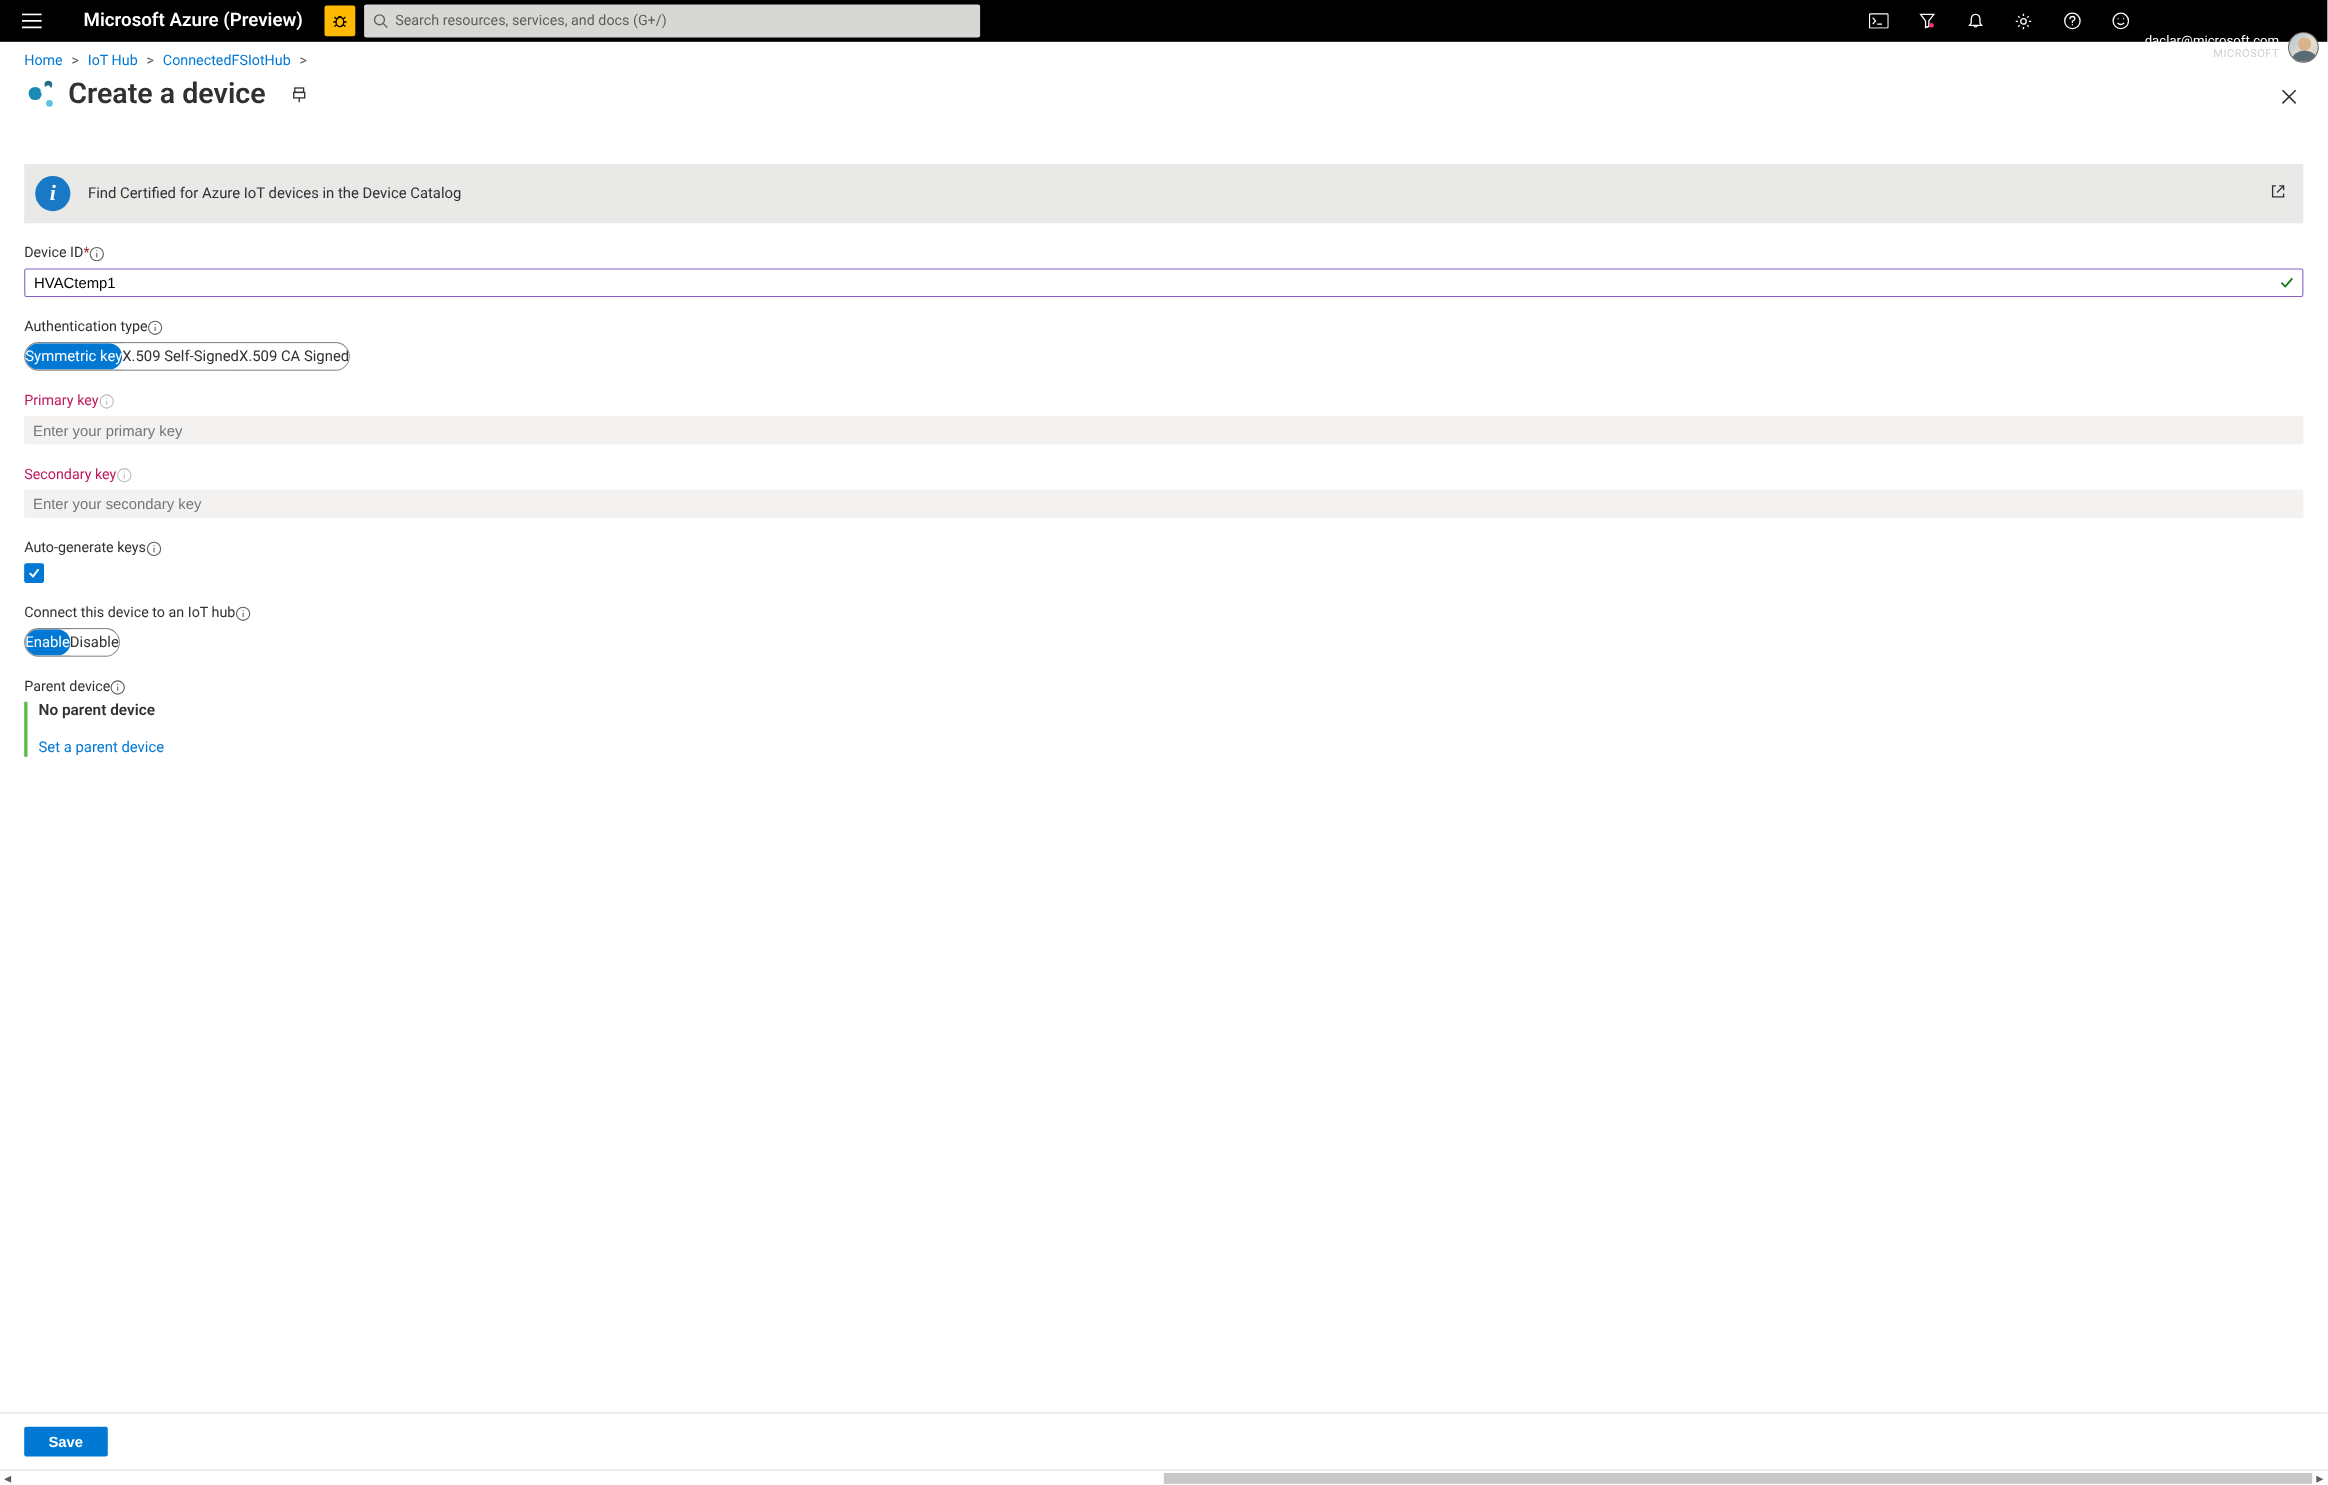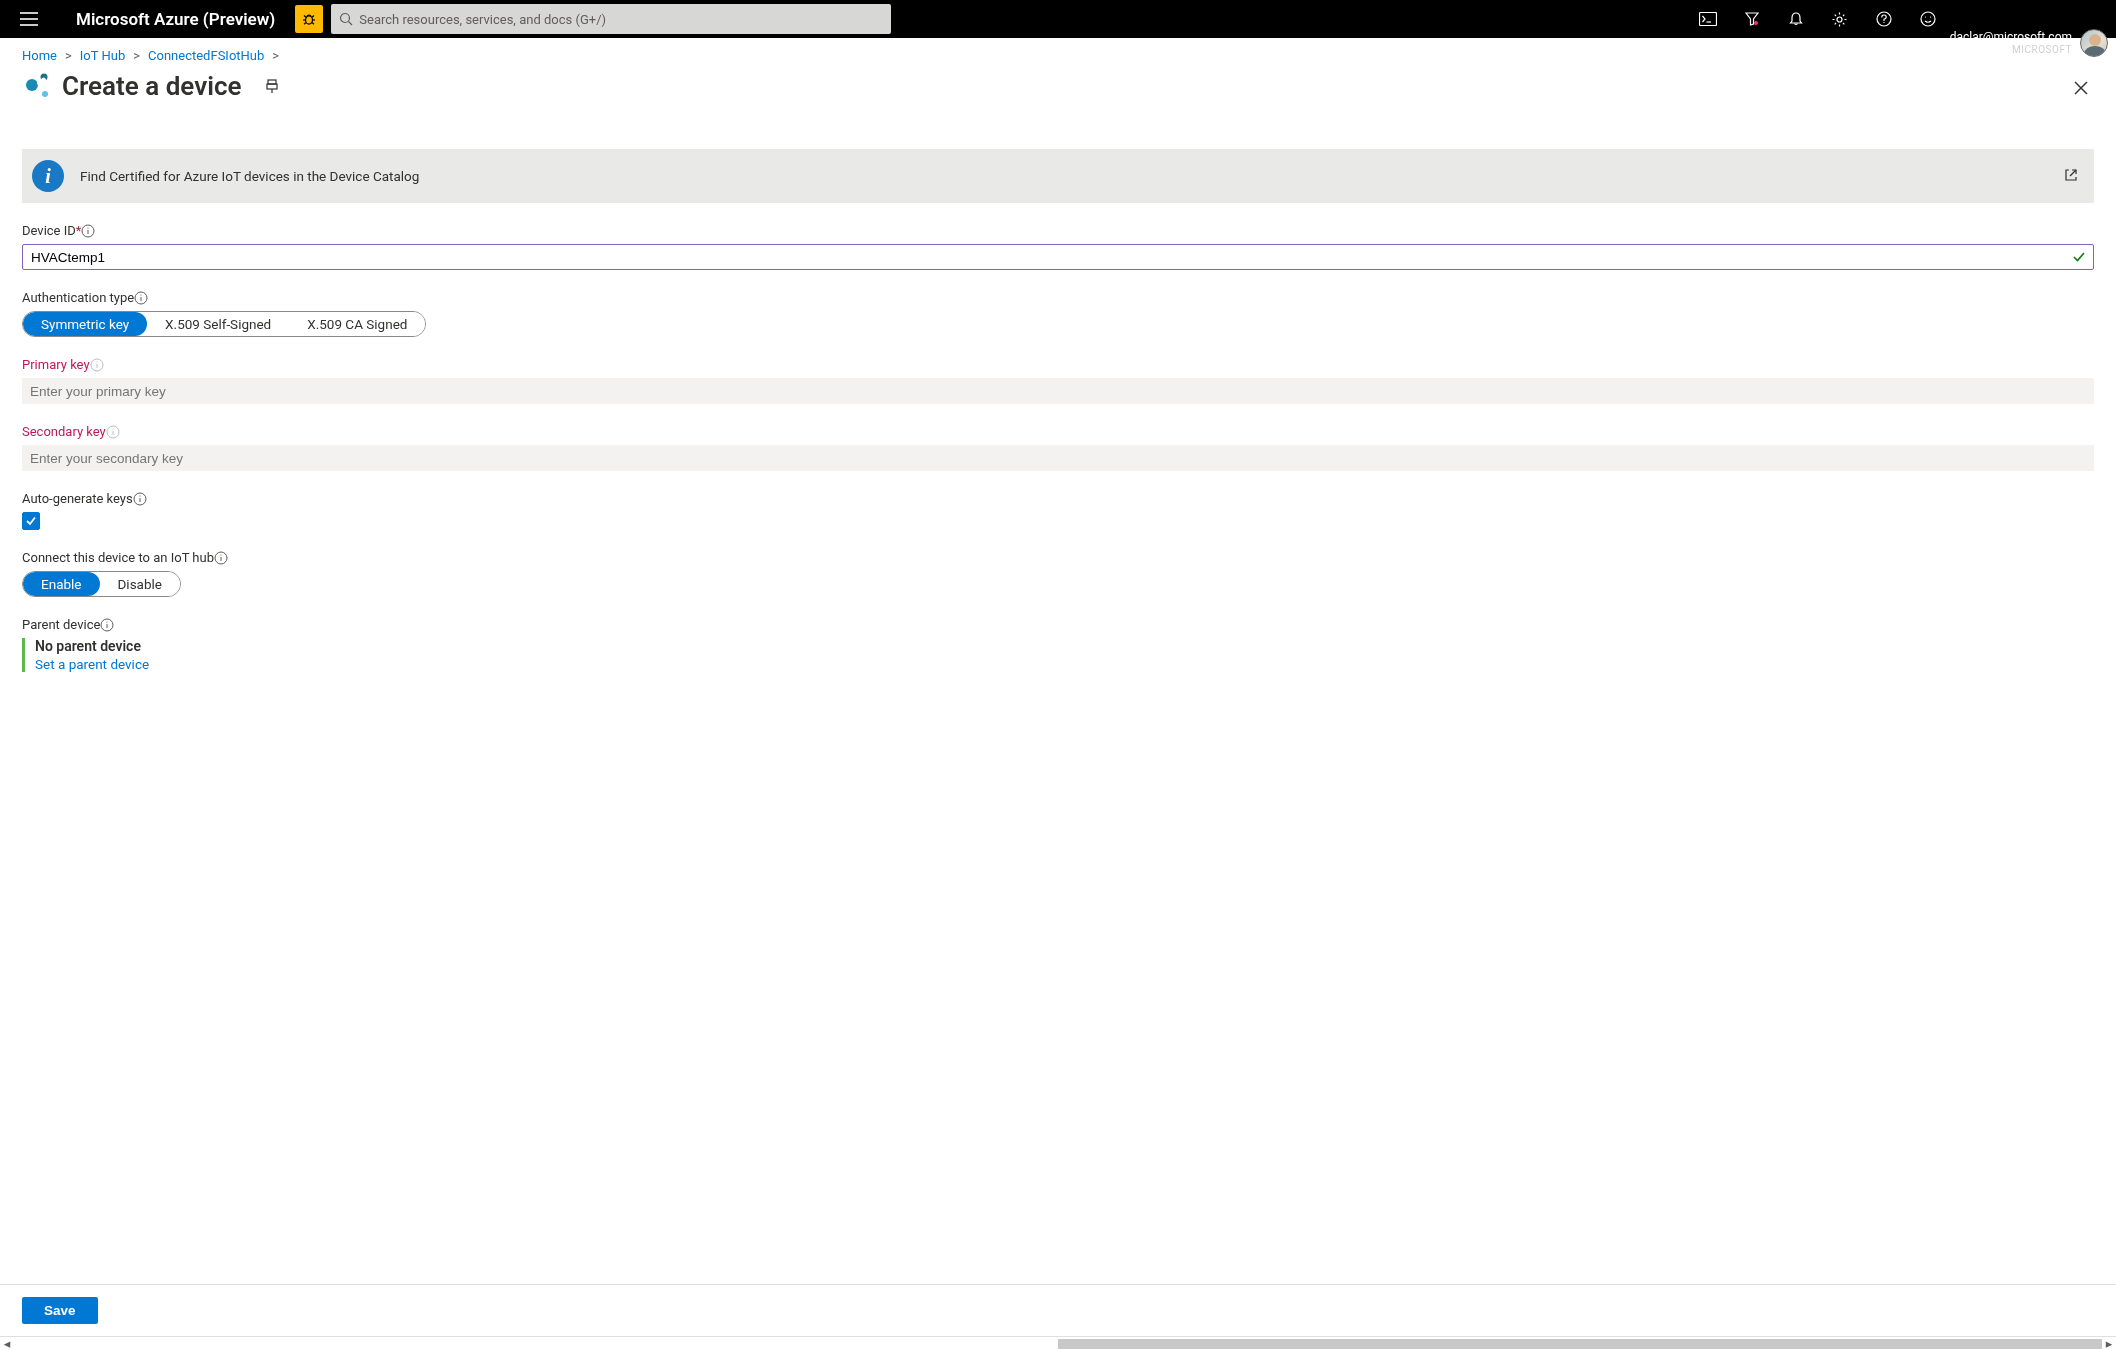--- a/index.html
+++ b/index.html
@@ -50,29 +50,29 @@
   .hint-icon { width:14px; height:14px; color:#605e5c; cursor:default; }
   .hint-icon.disabled { color:#bdbdbd; }
 
   .text-input { width:100%; height:26px; border:1px solid #8661c5; border-radius:2px; padding:0 30px 0 8px; font-size:13.5px; outline:none; background:#fff; }
   .text-input-wrap { position:relative; }
   .valid-check { position:absolute; right:8px; top:50%; transform:translateY(-50%); color:#107c10; }
 
   .disabled-input { width:100%; height:26px; background:#f3f2f1; border:none; padding:0 8px; font-size:13.5px; color:#a19f9d; }
 
   .pill-group { display:inline-flex; border:1px solid #8a8886; border-radius:14px; overflow:hidden; height:26px; }
-  .pill { padding:3px 18px; font-size:13.5px; color:#323130; background:#fff; cursor:pointer; display:flex; align-items:center; }
+  .pill { padding:3px 0; font-size:13.5px; color:#323130; background:#fff; cursor:pointer; display:flex; align-items:center; }
   .pill.selected { background:#0078d4; color:#fff; border-radius:12px; font-weight:400; }
 
   .checkbox { width:18px; height:18px; border:1px solid #0078d4; background:#0078d4; border-radius:2px; display:flex; align-items:center; justify-content:center; cursor:pointer; }
   .checkbox svg { stroke:#fff; }
 
   .parent-box { border-left:3px solid #5bba4a; padding:0 0 0 10px; margin-top:4px; }
   .parent-box .none { font-weight:600; font-size:14px; }
-  .parent-box .setlink { color:#0078d4; cursor:pointer; font-size:13.5px; margin-top:2px; display:inline-block; }
+  .parent-box .setlink { color:#0078d4; cursor:pointer; font-size:13.5px; margin-top:18px; display:inline-block; }
 
   
   .footer { border-top:1px solid #e1dfdd; padding:12px 22px; display:flex; flex-shrink:0; }
   .save-btn { background:#0078d4; color:#fff; border:none; padding:6px 22px; font-size:13.5px; font-weight:600; cursor:pointer; border-radius:2px; }
 
   
   .h-scrollbar { height:14px; background:#fff; border-top:1px solid #e1dfdd; display:flex; align-items:center; flex-shrink:0; }
   .h-scroll-arrow { width:14px; height:14px; display:flex; align-items:center; justify-content:center; color:#605e5c; cursor:pointer; }
   .h-scroll-track { flex:1; height:14px; position:relative; }
   .h-scroll-thumb { position:absolute; left:50%; width:50%; height:10px; top:2px; background:#c8c8c8; border-radius:0; }

